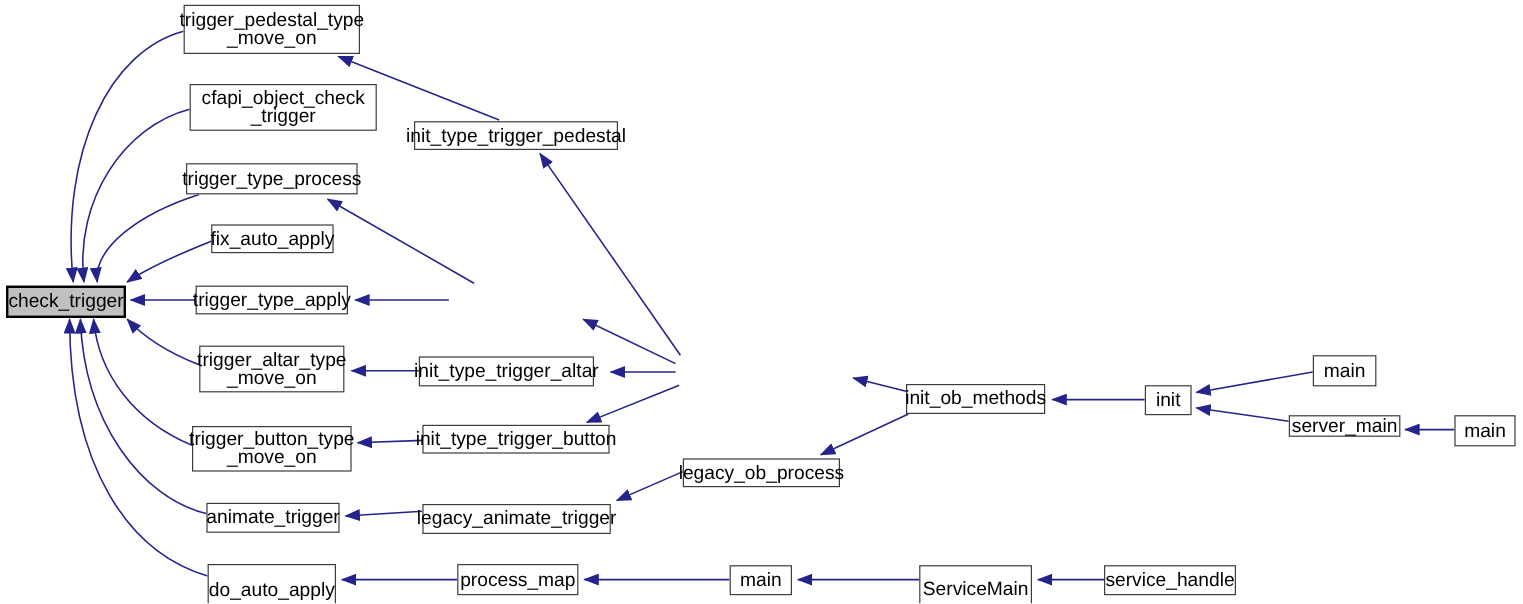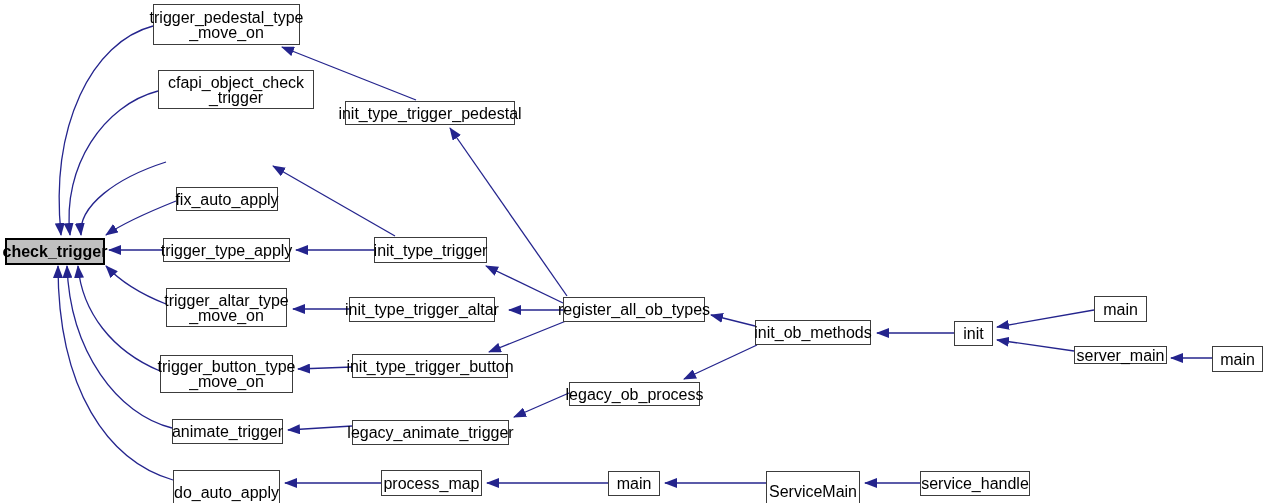--- a/index.html
+++ b/index.html
@@ -23,21 +23,21 @@
     align-items:center;
     justify-content:center;
     text-align:center;
     white-space:pre-line;
     cursor:pointer;
     z-index:2;
   }
   .node.focus{
     background:#c0c0c0;
     border:2px solid #000000;
-    font-weight:bold;
+    font-weight:normal;
   }
 </style>
 </head>
 <body>
 
 <div class="canvas">
 
   <svg class="edges" width="1269" height="503" viewBox="0 0 1269 503" fill="none" stroke="#24248d" stroke-width="1.3">
     <defs>
       <marker id="arrow" viewBox="0 0 13 10" refX="12" refY="5" markerUnits="userSpaceOnUse" markerWidth="13" markerHeight="10" orient="auto">
@@ -81,33 +81,32 @@
     <path d="M 608,483 L 487,483" marker-end="url(#arrow)"></path>
     <path d="M 766,483 L 665,483" marker-end="url(#arrow)"></path>
     <path d="M 920,483 L 865,483" marker-end="url(#arrow)"></path>
   </svg>
 
   <div class="node focus" style="left:5px;top:238px;width:100px;height:27px">check_trigger</div>
   <div class="node" style="left:153px;top:4px;width:147px;height:41px">trigger_pedestal_type
 _move_on</div>
   <div class="node" style="left:158px;top:70px;width:156px;height:39px">cfapi_object_check
 _trigger</div>
+  <div class="node" style="left:155px;top:136px;width:143px;height:26px">trigger_type_process</div>
   <div class="node" style="left:176px;top:187px;width:102px;height:24px">fix_auto_apply</div>
   <div class="node" style="left:163px;top:238px;width:127px;height:24px">trigger_type_apply</div>
   <div class="node" style="left:166px;top:288px;width:121px;height:39px">trigger_altar_type
 _move_on</div>
   <div class="node" style="left:160px;top:355px;width:133px;height:38px">trigger_button_type
 _move_on</div>
   <div class="node" style="left:172px;top:419px;width:111px;height:25px">animate_trigger</div>
   <div class="node" style="left:173px;top:470px;width:107px;height:44px">do_auto_apply</div>
   <div class="node" style="left:345px;top:101px;width:170px;height:24px">init_type_trigger_pedestal</div>
-  <div class="node" style="left:374px;top:237px;width:113px;height:26px">init_type_trigger</div>
   <div class="node" style="left:349px;top:297px;width:146px;height:25px">init_type_trigger_altar</div>
   <div class="node" style="left:352px;top:354px;width:156px;height:24px">init_type_trigger_button</div>
-  <div class="node" style="left:563px;top:297px;width:142px;height:25px">register_all_ob_types</div>
   <div class="node" style="left:569px;top:382px;width:131px;height:24px">legacy_ob_process</div>
   <div class="node" style="left:352px;top:420px;width:157px;height:25px">legacy_animate_trigger</div>
   <div class="node" style="left:755px;top:320px;width:116px;height:25px">init_ob_methods</div>
   <div class="node" style="left:954px;top:321px;width:39px;height:25px">init</div>
   <div class="node" style="left:1094px;top:296px;width:53px;height:26px">main</div>
   <div class="node" style="left:1074px;top:346px;width:93px;height:18px">server_main</div>
   <div class="node" style="left:1212px;top:346px;width:51px;height:26px">main</div>
   <div class="node" style="left:381px;top:470px;width:101px;height:26px">process_map</div>
   <div class="node" style="left:608px;top:471px;width:52px;height:25px">main</div>
   <div class="node" style="left:766px;top:471px;width:94px;height:40px">ServiceMain</div>

